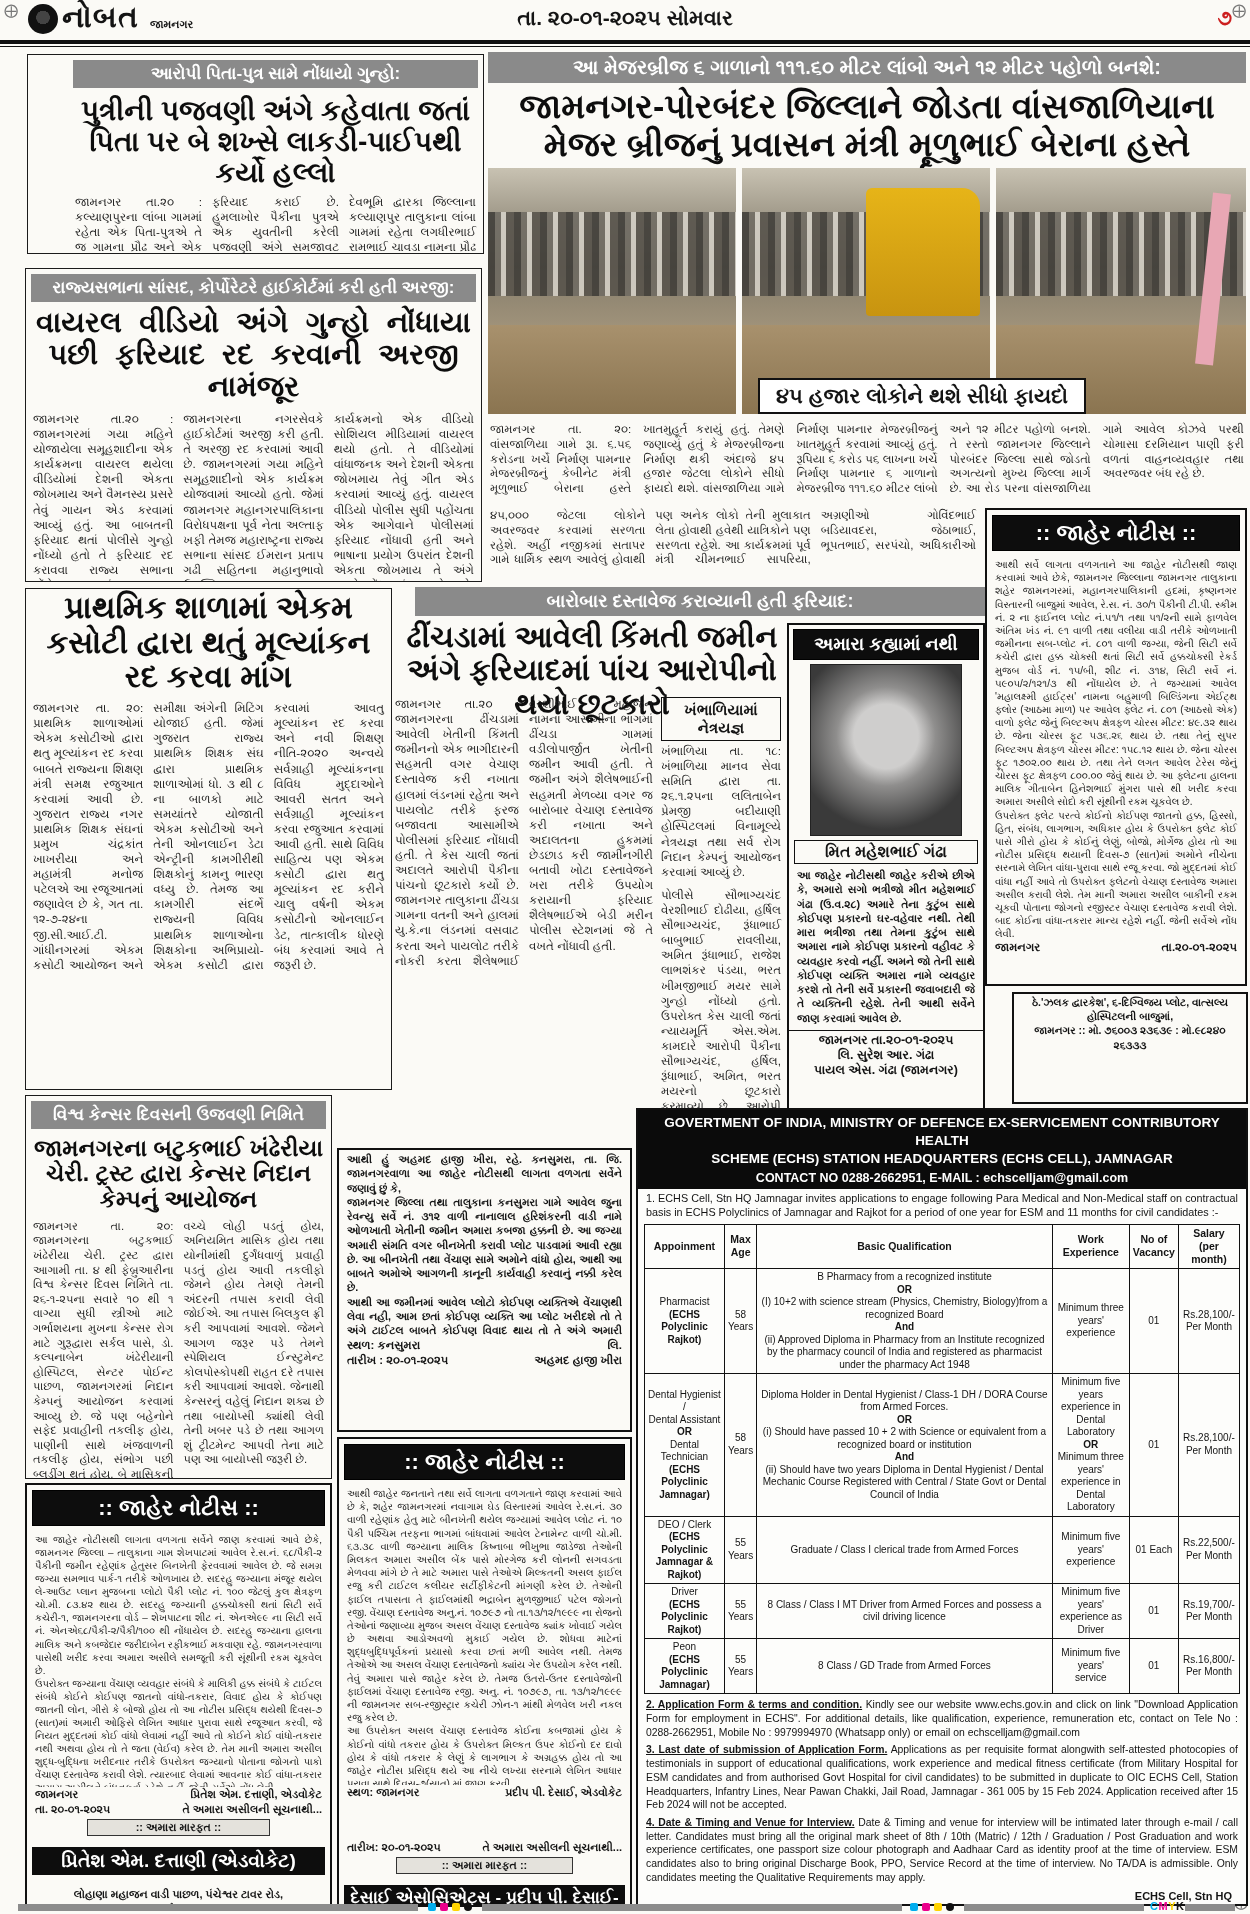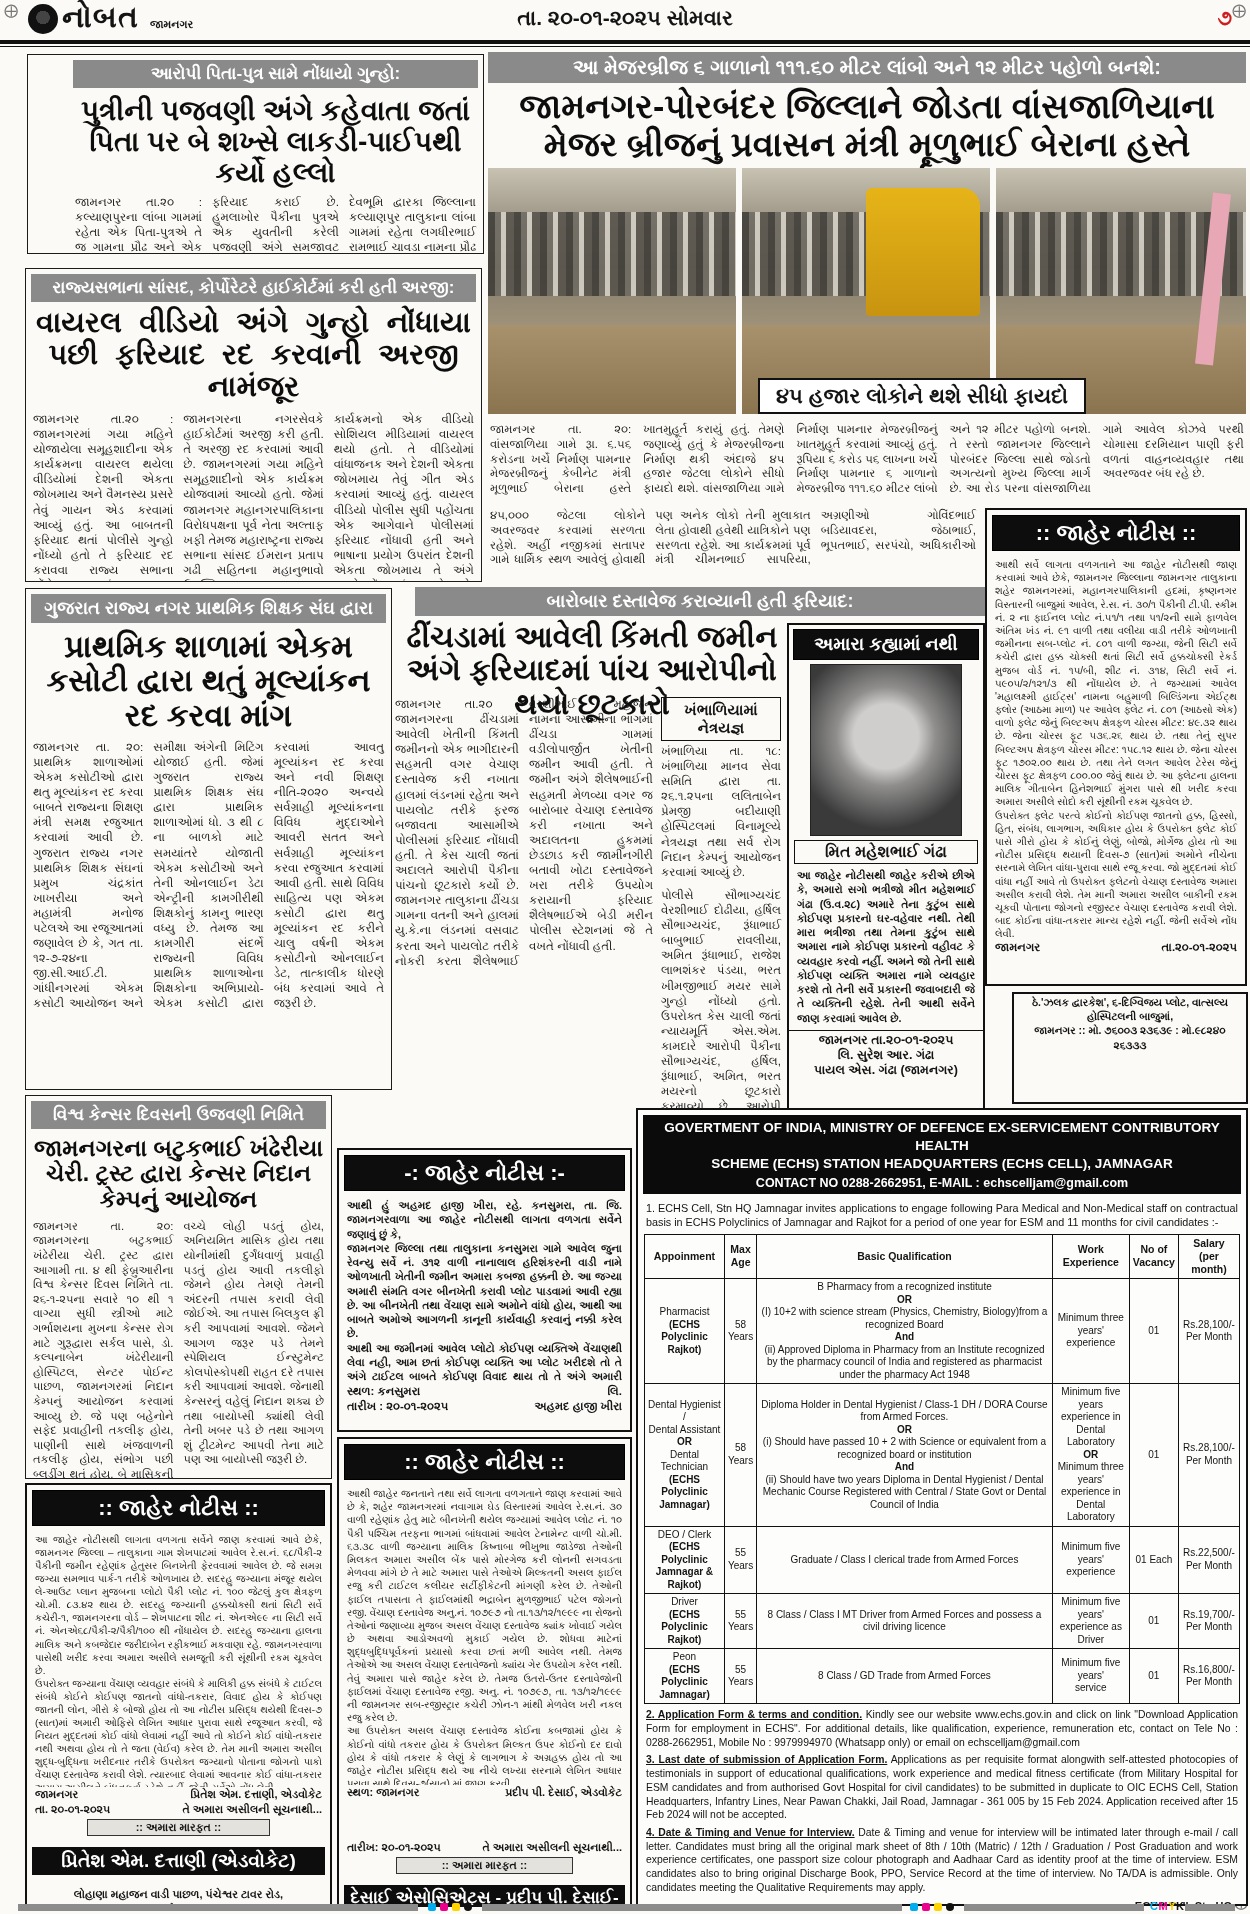--- a/index.html
+++ b/index.html
@@ -50,21 +50,21 @@
   .firmbar{margin:11px 5px;background:#0d0d0d;color:#fff;font-weight:800;text-align:center;
       font-size:19px;padding:3px 2px;}
   .firmaddr{text-align:center;font-weight:700;font-size:11px;line-height:1.35;padding:1px 6px;white-space:pre-line;}
   
   .gphoto{margin:4px auto;width:150px;height:170px;border:1px solid #222;
       background:radial-gradient(circle at 50% 42%,#cfcecd 0 26%,#8f8e8d 40%,#3a3a3a 75%);}
   .gname{margin:2px 5px;border:1.5px solid #111;font-weight:800;font-size:16px;text-align:center;padding:2px 0;}
   
   .echs{position:absolute;border:2px solid #111;background:#fdfdfb;box-sizing:border-box;overflow:hidden;
       font-family:"Liberation Sans",sans-serif;}
-  .echs-head{margin:5px;background:#0b0b0b;color:#fff;text-align:center;padding:4px 2px;}
+  .echs-head{background:#0b0b0b;color:#fff;text-align:center;padding:4px 2px;}
   .echs-h1{font-size:13.5px;font-weight:700;line-height:1.35;}
   .echs-h3{font-size:12.5px;font-weight:700;margin-top:2px;}
   .echs-intro{font-size:10.8px;text-align:justify;padding:2px 8px;line-height:1.3;}
   table.echs-t{border-collapse:collapse;margin:3px 6px;width:calc(100% - 12px);}
   table.echs-t th,table.echs-t td{border:1px solid #111;font-size:10px;line-height:1.25;
       padding:2px 3px;text-align:center;vertical-align:middle;white-space:pre-line;}
   table.echs-t th{font-weight:700;font-size:10.5px;}
   .echs-note{font-size:10.4px;text-align:justify;padding:1px 8px;line-height:1.32;}
   .u{text-decoration:underline;font-weight:700;}
   .echs-sign{font-weight:700;font-size:11px;text-align:right;padding:2px 14px;white-space:pre-line;}
@@ -120,21 +120,20 @@
   <div class="bodytxt cols3 abs" style="left:2px;top:458px;width:486px;height:74px;font-size:11.6px;">૪૫,૦૦૦ જેટલા લોકોને અવરજવર કરવામાં સરળતા રહેશે. અહીં નજીકમાં સતાપર ગામે ધાર્મિક સ્થળ આવેલું હોવાથી પણ અનેક લોકો તેની મુલાકાત લેતા હોવાથી હવેથી યાત્રિકોને પણ સરળતા રહેશે. આ કાર્યક્રમમાં પૂર્વ મંત્રી ચીમનભાઈ સાપરિયા, અગ્રણીઓ ગોવિંદભાઈ બડિયાવદરા, જેઠાભાઈ, ભૂપતભાઈ, સરપંચો, અધિકારીઓ તથા બહોળી સંખ્યામાં ગ્રામજનો ઉપસ્થિત રહ્યા હતાં.</div>
 </div>
 
 <div class="artbox" style="left:25px;top:268px;width:457px;height:314px;">
   <div class="kicker">રાજ્યસભાના સાંસદ, કોર્પોરેટરે હાઈકોર્ટમાં કરી હતી અરજી:</div>
   <div class="headline" style="font-size:29px;font-family:Liberation Mono, monospace;">વાયરલ વીડિયો અંગે ગુન્હો નોંધાયા પછી ફરિયાદ રદ કરવાની અરજી નામંજૂર</div>
   <div class="bodytxt cols3 pad" style="height:192px;">જામનગર તા.૨૦ : જામનગરમાં ગયા મહિને યોજાયેલા સમૂહશાદીના એક કાર્યક્રમના વાયરલ થયેલા વીડિયોમાં દેશની એકતા જોખમાય અને વૈમનસ્ય પ્રસરે તેવું ગાયન એડ કરવામાં આવ્યું હતું. આ બાબતની ફરિયાદ થતાં પોલીસે ગુન્હો નોંધ્યો હતો તે ફરિયાદ રદ કરાવવા રાજ્ય સભાના કોંગ્રેસના સાંસદ તથા જામનગરના નગરસેવકે હાઈકોર્ટમાં અરજી કરી હતી. તે અરજી રદ કરવામાં આવી છે. જામનગરમાં ગયા મહિને સમૂહશાદીનો એક કાર્યક્રમ યોજવામાં આવ્યો હતો. જેમાં જામનગર મહાનગરપાલિકાના વિરોધપક્ષના પૂર્વ નેતા અલ્તાફ ખફી તેમજ મહારાષ્ટ્રના રાજ્ય સભાના સાંસદ ઈમરાન પ્રતાપ ગઢી સહિતના મહાનુભાવો ઉપસ્થિત રહ્યા હતા. આ કાર્યક્રમનો એક વીડિયો સોશિયલ મીડિયામાં વાયરલ થયો હતો. તે વીડિયોમાં વાંધાજનક અને દેશની એકતા જોખમાય તેવું ગીત એડ કરવામાં આવ્યું હતું. વાયરલ વીડિયો પોલીસ સુધી પહોંચતા એક આગેવાને પોલીસમાં ફરિયાદ નોંધાવી હતી અને ભાષાના પ્રયોગ ઉપરાંત દેશની એકતા જોખમાય તે અંગે ગુન્હો નોંધવામાં આવ્યો હતો. આ કિસ્સામાં સાંસદ ઈમરાન પ્રતાપગઢી તથા સમુહશાદીના આયોજક અલ્તાફ ખફી દ્વારા હાઈકોર્ટમાં ફરિયાદ રદ કરવા માટે અરજી કરી હતી. જે અન્વયે બંને પક્ષ દ્વારા રજૂ થયેલી દલીલો સાંભળ્યા પછી હાઈકોર્ટ દ્વારા તે અરજી રદ કરવામાં આવી હતી.</div>
 </div>
 
 <div class="artbox" style="left:25px;top:588px;width:367px;height:502px;">
-  <div class="kicker" style="font-size:18px;">ગુજરાત રાજ્ય નગર પ્રાથમિક શિક્ષક સંઘ દ્વારા</div>
   <div class="headline" style="font-size:31px;">પ્રાથમિક શાળામાં એકમ કસોટી દ્વારા થતું મૂલ્યાંકન રદ કરવા માંગ</div>
   <div class="bodytxt cols3 pad" style="height:330px;">જામનગર તા. ૨૦: પ્રાથમિક શાળાઓમાં એકમ કસોટીઓ દ્વારા થતુ મૂલ્યાંકન રદ કરવા બાબતે રાજ્યના શિક્ષણ મંત્રી સમક્ષ રજુઆત કરવામાં આવી છે. ગુજરાત રાજ્ય નગર પ્રાથમિક શિક્ષક સંઘનાં પ્રમુખ ચંદ્રકાંત ખાખરીયા અને મહામંત્રી મનોજ પટેલએ આ રજૂઆતમાં જણાવેલ છે કે, ગત તા. ૧૨-૭-૨૪ના જી.સી.આઈ.ટી. ગાંધીનગરમાં એકમ કસોટી આયોજન અને સમીક્ષા અંગેની મિટિંગ યોજાઈ હતી. જેમાં ગુજરાત રાજ્ય પ્રાથમિક શિક્ષક સંઘ દ્વારા પ્રાથમિક શાળાઓમાં ધો. ૩ થી ૮ ના બાળકો માટે સમયાંતરે યોજાતી એકમ કસોટીઓ અને તેની ઓનલાઈન ડેટા એન્ટ્રીની કામગીરીથી શિક્ષકોનું કામનુ ભારણ વધ્યુ છે. તેમજ આ કામગીરી સંદર્ભે રાજ્યની વિવિધ પ્રાથમિક શાળાઓના શિક્ષકોના અભિપ્રાયો-એકમ કસોટી દ્વારા કરવામાં આવતુ મૂલ્યાંકન રદ કરવા અને નવી શિક્ષણ નીતિ-૨૦૨૦ અન્વયે સર્વગ્રાહી મૂલ્યાંકનના વિવિધ મુદ્દાઓને આવરી સતત અને સર્વગ્રાહી મૂલ્યાંકન કરવા રજુઆત કરવામાં આવી હતી. સાથે વિવિધ સાહિત્ય પણ એકમ કસોટી દ્વારા થતુ મૂલ્યાંકન રદ કરીને ચાલુ વર્ષની એકમ કસોટીનો ઓનલાઈન ડેટ, તાત્કાલીક ધોરણે બંધ કરવામાં આવે તે જરૂરી છે.</div>
 </div>
 
 <div class="abs" style="left:395px;top:585px;width:590px;height:560px;overflow:hidden;">
   <div class="kicker" style="margin:2px 0 2px 20px;font-size:18px;">બારોબાર દસ્તાવેજ કરાવ્યાની હતી ફરિયાદ:</div>
   <div class="headline" style="font-size:30px;width:382px;">ઢીંચડામાં આવેલી કિંમતી જમીન અંગે ફરિયાદમાં પાંચ આરોપીનો થયો છૂટકારો</div>
   <div class="bodytxt cols2 abs" style="left:0;top:112px;width:258px;height:444px;">જામનગર તા.૨૦ : જામનગરના ઢીંચડામાં આવેલી ખેતીની કિંમતી જમીનનો એક ભાગીદારની સહમતી વગર વેચાણ દસ્તાવેજ કરી નખાતા હાલમાં લંડનમાં રહેતા અને પાયલોટ તરીકે ફરજ બજાવતા આસામીએ પોલીસમાં ફરિયાદ નોંધાવી હતી. તે કેસ ચાલી જતાં અદાલતે આરોપી પૈકીના પાંચનો છૂટકારો કર્યો છે. જામનગર તાલુકાના ઢીંચડા ગામના વતની અને હાલમાં યુ.કે.ના લંડનમાં વસવાટ કરતા અને પાયલોટ તરીકે નોકરી કરતા શૈલેષભાઈ વેરશીભાઈ મહાજન નામના આસામીના ભાગમાં ઢીંચડા ગામમાં વડીલોપાર્જીત ખેતીની જમીન આવી હતી. તે જમીન અંગે શૈલેષભાઈની સહમતી મેળવ્યા વગર જ બારોબાર વેચાણ દસ્તાવેજ કરી નખાતા અને અદાલતના હુકમમાં છેડછાડ કરી જામીનગીરી બતાવી ખોટા દસ્તાવેજને ખરા તરીકે ઉપયોગ કરાયાની ફરિયાદ શૈલેષભાઈએ બેડી મરીન પોલીસ સ્ટેશનમાં જે તે વખતે નોંધાવી હતી.</div>
   <div class="abs" style="left:266px;top:112px;width:120px;height:444px;">
     <div style="border:1.5px solid #111;font-weight:800;font-size:15px;text-align:center;padding:3px 1px;margin-bottom:3px;">ખંભાળિયામાં નેત્રયજ્ઞ</div>
@@ -188,21 +187,20 @@
     <span>તા. ૨૦-૦૧-૨૦૨૫</span>
     <span>તે અમારા અસીલની સૂચનાથી...</span>
   </div>
   <div class="vialabel">:: અમારા મારફત ::</div>
   <div class="firmbar">પ્રિતેશ એમ. દત્તાણી (એડવોકેટ)</div>
   <div class="firmaddr">લોહાણા મહાજન વાડી પાછળ, પંચેશ્વર ટાવર રોડ,
 જામનગર :: મો.૯૪૨૭૨ ૪૦૯૦૬</div>
 </div>
 
 <div class="noticebox" style="left:337px;top:1148px;width:295px;height:284px;">
-  <div class="ntitle">-: જાહેર નોટીસ :-</div>
   <div class="ntxt" style="font-size:10.8px;font-weight:600;height:184px;overflow:hidden;">આથી હું અહમદ હાજી ખીરા, રહે. કનસુમરા, તા. જિ. જામનગરવાળા આ જાહેર નોટીસથી લાગતા વળગતા સર્વેને જણાવું છું કે,
 જામનગર જિલ્લા તથા તાલુકાના કનસુમરા ગામે આવેલ જુના રેવન્યુ સર્વે નં. ૩૧૨ વાળી નાનાલાલ હરિશંકરની વાડી નામે ઓળખાતી ખેતીની જમીન અમારા કબજા હક્કની છે. આ જગ્યા અમારી સંમતિ વગર બીનખેતી કરાવી પ્લોટ પાડવામાં આવી રહ્યા છે. આ બીનખેતી તથા વેંચાણ સામે અમોને વાંધો હોય, આથી આ બાબતે અમોએ આગળની કાનૂની કાર્યવાહી કરવાનું નક્કી કરેલ છે.
 આથી આ જમીનમાં આવેલ પ્લોટો કોઈપણ વ્યક્તિએ વેંચાણથી લેવા નહી, આમ છતાં કોઈપણ વ્યક્તિ આ પ્લોટ ખરીદશે તો તે અંગે ટાઈટલ બાબતે કોઈપણ વિવાદ થાય તો તે અંગે અમારી જવાબદારી રહેશે નહીં તેની સ્પષ્ટ નોંધ લેશો.</div>
   <div class="sigrow">
     <span>સ્થળ: કનસુમરા</span>
     <span>લિ.</span>
   </div>
   <div class="sigrow">
     <span>તારીખ : ૨૦-૦૧-૨૦૨૫</span>
     <span>અહમદ હાજી ખીરા</span>

